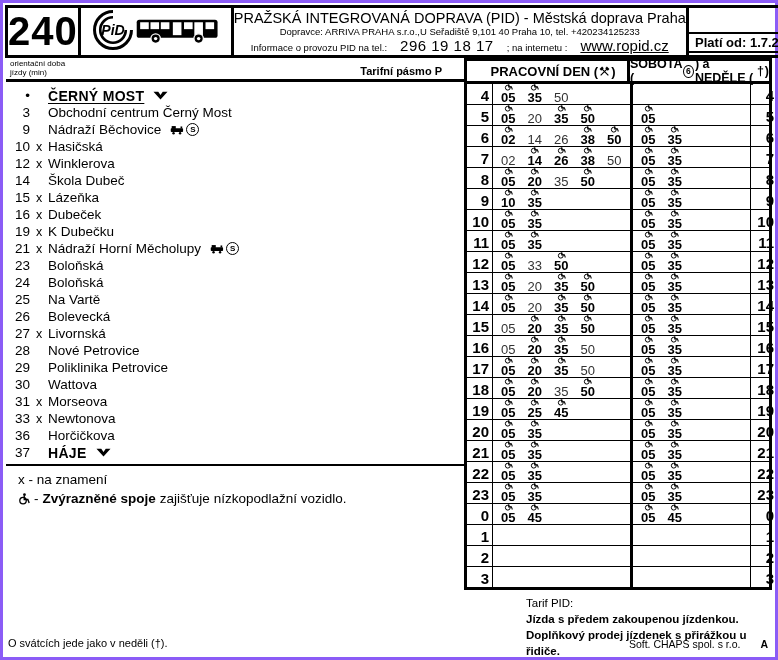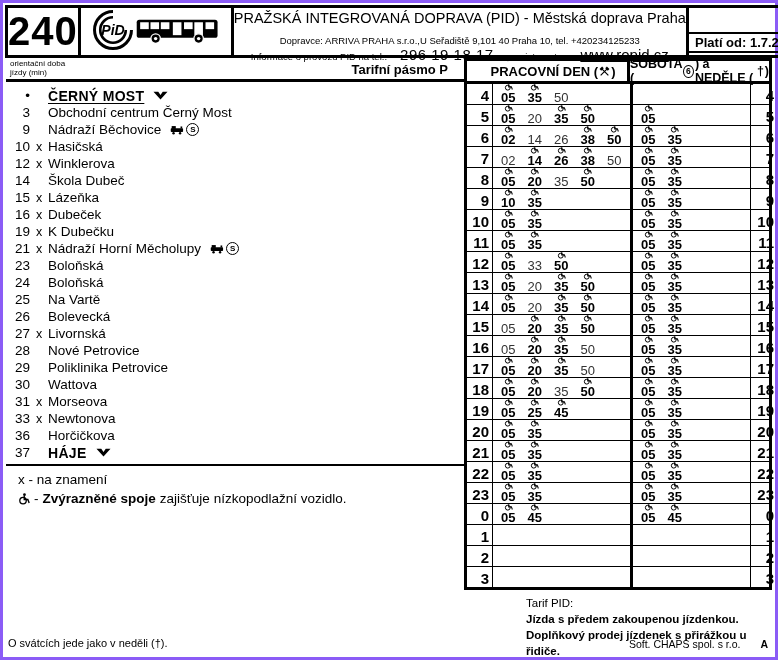--- a/index.html
+++ b/index.html
@@ -7,33 +7,33 @@
   .page{position:absolute;inset:0;border:3px solid #8b5cf6;box-sizing:border-box;}
 
   
   .header{position:absolute;top:2px;left:2px;right:2px;height:53px;display:flex;}
   .hbox{border:3px solid #000;box-sizing:border-box;height:100%;}
   .hbox+.hbox{margin-left:-3px;}
   #box-240{width:106px;display:flex;align-items:center;justify-content:center;font-size:40px;font-weight:bold;letter-spacing:1px;}
   #box-logo{width:192px;display:flex;align-items:center;justify-content:space-around;padding:0 10px;}
   #box-info{flex:1;text-align:center;padding-top:2px;}
   .title{font-weight:normal;font-size:14.5px;white-space:nowrap;}
-  .operator{font-size:9.5px;margin-top:9px;white-space:nowrap;}
+  .operator{font-size:9.5px;margin-top:0;white-space:nowrap;}
   .infoline{font-size:9.5px;margin-top:0;display:flex;align-items:baseline;justify-content:center;gap:13px;white-space:nowrap;}
   .phone{font-size:15px;letter-spacing:.5px;}
   .web{font-size:15px;text-decoration:underline;}
   #box-valid{width:124px;display:flex;align-items:flex-end;justify-content:center;padding-bottom:2px;}
   .valid-box{border:2px solid #000;font-weight:bold;font-size:13px;padding:1px 7px;white-space:nowrap;}
 
   
   .main{position:absolute;top:55px;left:3px;right:3px;bottom:3px;}
   .left-panel{position:absolute;left:0;top:0;bottom:0;width:458px;}
   .lp-head{height:21px;border-bottom:3px solid #000;position:relative;}
   .tiny{position:absolute;left:4px;top:1px;font-size:8px;line-height:1.15;}
-  .zone{position:absolute;right:16px;bottom:2px;font-weight:bold;font-size:13px;}
+  .zone{position:absolute;right:22px;bottom:2px;font-weight:bold;font-size:11px;}
   #stops-container{padding-top:5px;padding-bottom:3px;border-bottom:2px solid #000;}
   .stop-row{height:17px;display:flex;align-items:center;font-size:13.5px;}
   .s-min{width:24px;text-align:right;flex:none;}
   .s-flag{width:14px;text-align:center;flex:none;font-size:12.5px;margin-left:2px;}
   .s-name{margin-left:2px;white-space:nowrap;}
   .terminal{font-weight:bold;font-size:14px;letter-spacing:.3px;}
   .uline{text-decoration:underline;text-underline-offset:2px;}
   .ic{margin-left:9px;display:inline-flex;align-items:center;}
   .metro-svg{width:15px;height:9px;}
   .train-svg{width:14px;height:10px;}

